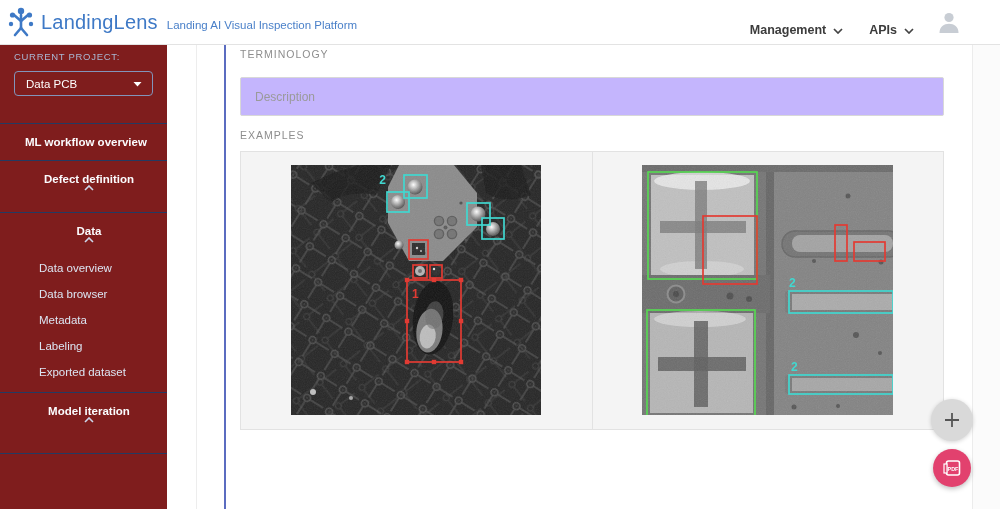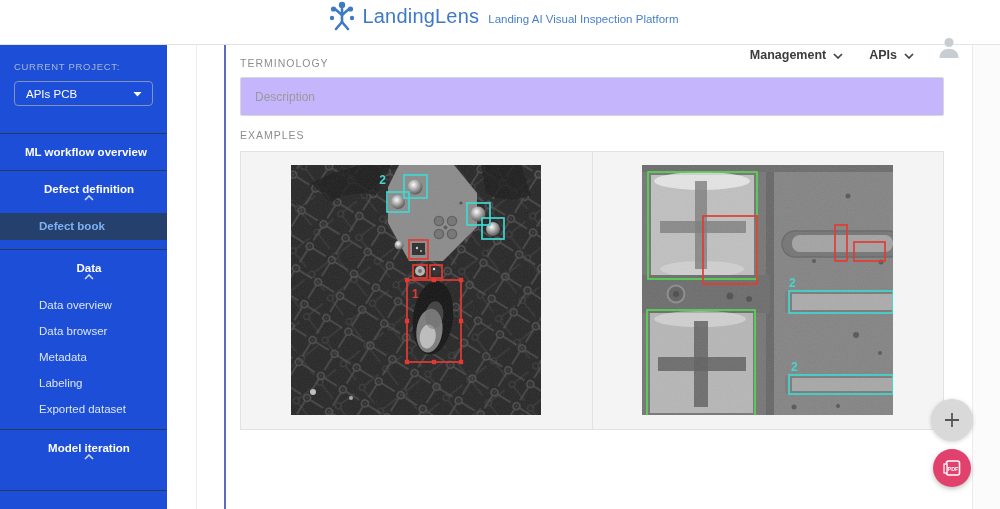--- a/index.html
+++ b/index.html
@@ -5,33 +5,33 @@
   html,body{margin:0;padding:0;}
   body{
     width:1000px;height:509px;position:relative;overflow:hidden;
     background:#ffffff;font-family:"Liberation Sans",sans-serif;
     -webkit-font-smoothing:antialiased;
   }
   
   .header{
     position:absolute;top:0;left:0;width:1000px;height:45px;
     background:#ffffff;border-bottom:1px solid #e3e3e3;
-    display:flex;align-items:center;box-sizing:border-box;z-index:30;flex-direction:column;
+    display:flex;align-items:center;box-sizing:border-box;z-index:30;
   }
   .brand{display:flex;align-items:center;padding-left:7px;cursor:pointer;}
   .brand-name{font-size:20px;color:#3e79c6;margin-left:6px;letter-spacing:.2px;}
   .tagline{font-size:11.5px;color:#4a80c9;margin-left:9px;margin-top:5px;}
   .header-right{margin-left:auto;display:flex;align-items:center;padding-right:38px;}
   .menu-item{display:flex;align-items:center;font-size:12.5px;font-weight:bold;color:#3c3c3c;cursor:pointer;margin-left:26px;margin-top:16px;}
   .menu-item .chev{margin-left:7px;margin-top:1px;}
   .avatar{margin-left:22px;cursor:pointer;line-height:0;}
   
   .sidebar{
-    position:absolute;top:45px;left:0;width:167px;bottom:0;
-    background:#1d4ed8;color:#e7edf7;font-size:11.5px;box-sizing:border-box;
+    position:absolute;top:35px;left:0;width:167px;bottom:0;
+    background:#7f1d1d;color:#e7edf7;font-size:11.5px;box-sizing:border-box;
   }
   .sb-label{padding:16px 0 0 14px;font-size:9.5px;letter-spacing:.7px;color:#a9b7d3;}
   .project-btn{
     margin:9px 14px 0 14px;height:25px;border:1px solid #8294ba;border-radius:4px;
     display:flex;align-items:center;justify-content:space-between;
     padding:0 10px 0 11px;color:#ffffff;cursor:pointer;background:transparent;box-sizing:border-box;
   }
   .sb-divider{border-top:1px solid #243a62;margin:0;}
   .d1{margin-top:27px;}
   .sb-head{padding:12px 14px 12px 25px;font-weight:bold;color:#fbfcfe;display:flex;align-items:center;justify-content:space-between;cursor:pointer;flex-direction:column;}
@@ -41,21 +41,21 @@
   .sb-gap{height:9px;}
   .sb-strong{padding:13px 0 12px 25px;font-weight:bold;color:#fbfcfe;cursor:pointer;}
   .chev{line-height:0;}
   
   .main{position:absolute;left:167px;top:45px;right:0;bottom:0;background:#ffffff;}
   .vline-g1{position:absolute;left:29px;top:0;bottom:0;width:1px;background:#ededed;}
   .vline-blue{position:absolute;left:57px;top:0;bottom:0;width:2px;background:#5b6cc0;}
   .vline-g2{position:absolute;left:805px;top:0;bottom:0;width:1px;background:#ececec;}
   .right-strip{position:absolute;left:806px;top:0;bottom:0;right:0;background:#fbfbfb;}
   .section-label{position:absolute;left:73px;font-size:10.5px;letter-spacing:1px;color:#8d8d8d;}
-  .lab-term{top:12px;}
+  .lab-term{top:3px;}
   .lab-ex{top:84px;}
   .desc-input{
     position:absolute;left:73px;top:32px;width:704px;height:39px;box-sizing:border-box;
     border:1px solid #d8d8d8;border-radius:2px;background:#c4b5fd;
     font-family:"Liberation Sans",sans-serif;font-size:12px;color:#333;padding:0 14px;outline:none;
   }
   .desc-input::placeholder{color:#9a9a9a;opacity:1;}
   .examples{
     position:absolute;left:73px;top:106px;width:704px;height:279px;box-sizing:border-box;
     background:#f4f4f4;border:1px solid #e2e2e2;display:flex;
@@ -116,44 +116,41 @@
         <circle cx="13" cy="8.5" r="4.6" fill="#c8cdd4"></circle>
         <path d="M3.5 24 C3.5 17.5 8 14.8 13 14.8 C18 14.8 22.5 17.5 22.5 24 Z" fill="#c8cdd4"></path>
       </svg>
     </div>
   </div>
 </div>
 
 <div class="sidebar">
   <div class="sb-label">CURRENT PROJECT:</div>
   <div class="project-btn">
-    <span>APIs PCB</span>
+    <span>Data PCB</span>
     <span style="line-height:0;">
       <svg width="9" height="6" viewBox="0 0 9 6">
           <path d="M0.5 1 L4.5 5.5 L8.5 1 Z" fill="#ffffff"></path>
         </svg>
     </span>
   </div>
 
   <div class="sb-divider d1"></div>
   <div class="sb-strong" style="padding:12px 0 12px 25px;">
     <span>ML workflow overview</span>
   </div>
   <div class="sb-divider"></div>
 
   <div class="sb-head">
     <span>Defect definition</span>
     <span class="chev">
       <svg width="10" height="6" viewBox="0 0 10 6">
           <path d="M1 5 L5 1 L9 5" stroke="#cdd8ec" stroke-width="1.6" fill="none"></path>
         </svg>
     </span>
-  </div>
-  <div class="sb-sub active">
-    <span>Defect book</span>
   </div>
 
   <div class="sb-gap"></div>
   <div class="sb-divider"></div>
   <div class="sb-head">
     <span>Data</span>
     <span class="chev">
       <svg width="10" height="6" viewBox="0 0 10 6">
           <path d="M1 5 L5 1 L9 5" stroke="#cdd8ec" stroke-width="1.6" fill="none"></path>
         </svg>

